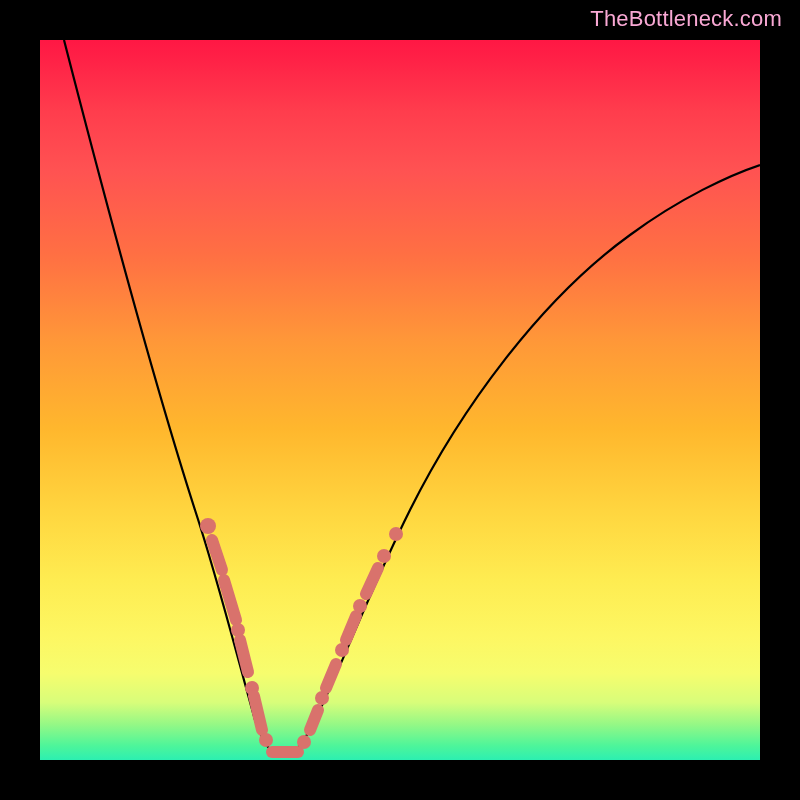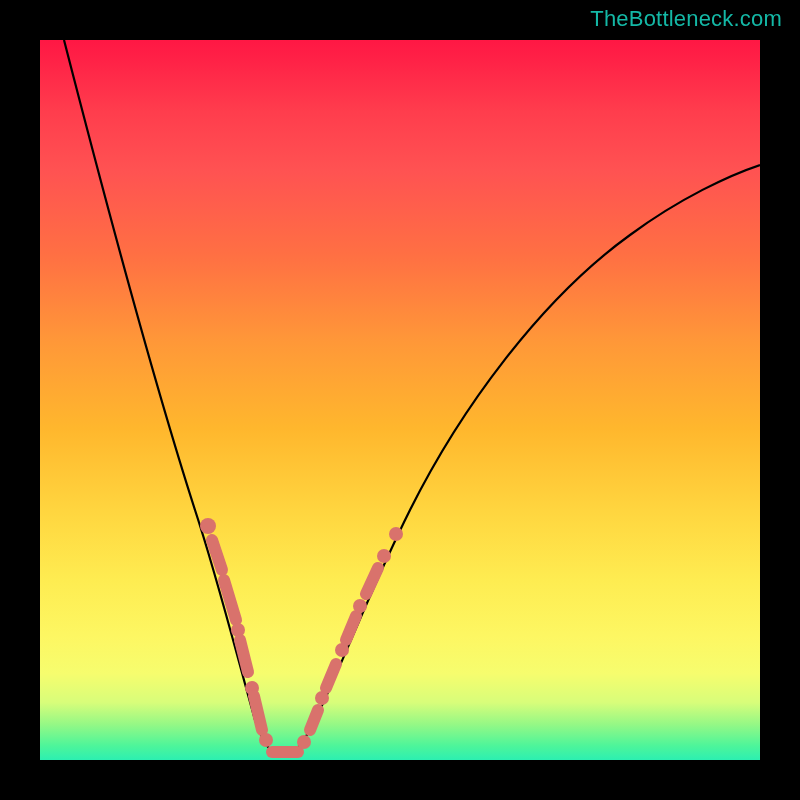--- a/index.html
+++ b/index.html
@@ -26,21 +26,21 @@
         #96f885 95%,
         #4ef59a 98%,
         #2cefb1 100%);
     }
     .watermark {
       position: absolute;
       top: 6px;
       right: 18px;
       font-family: Arial, Helvetica, sans-serif;
       font-size: 22px;
-      color: #14b8a6;
+      color: #f9a8d4;
       letter-spacing: 0.2px;
       margin-left: 27px;
     }
     .curve-svg { position: absolute; left: 0; top: 0; width: 720px; height: 720px; }
     .curve-path { fill: none; stroke: #000; stroke-width: 2.2; }
     .dot { fill: #d9726c; }
     .seg { stroke: #d9726c; stroke-width: 12; stroke-linecap: round; }
   </style>
 </head>
 <body>

